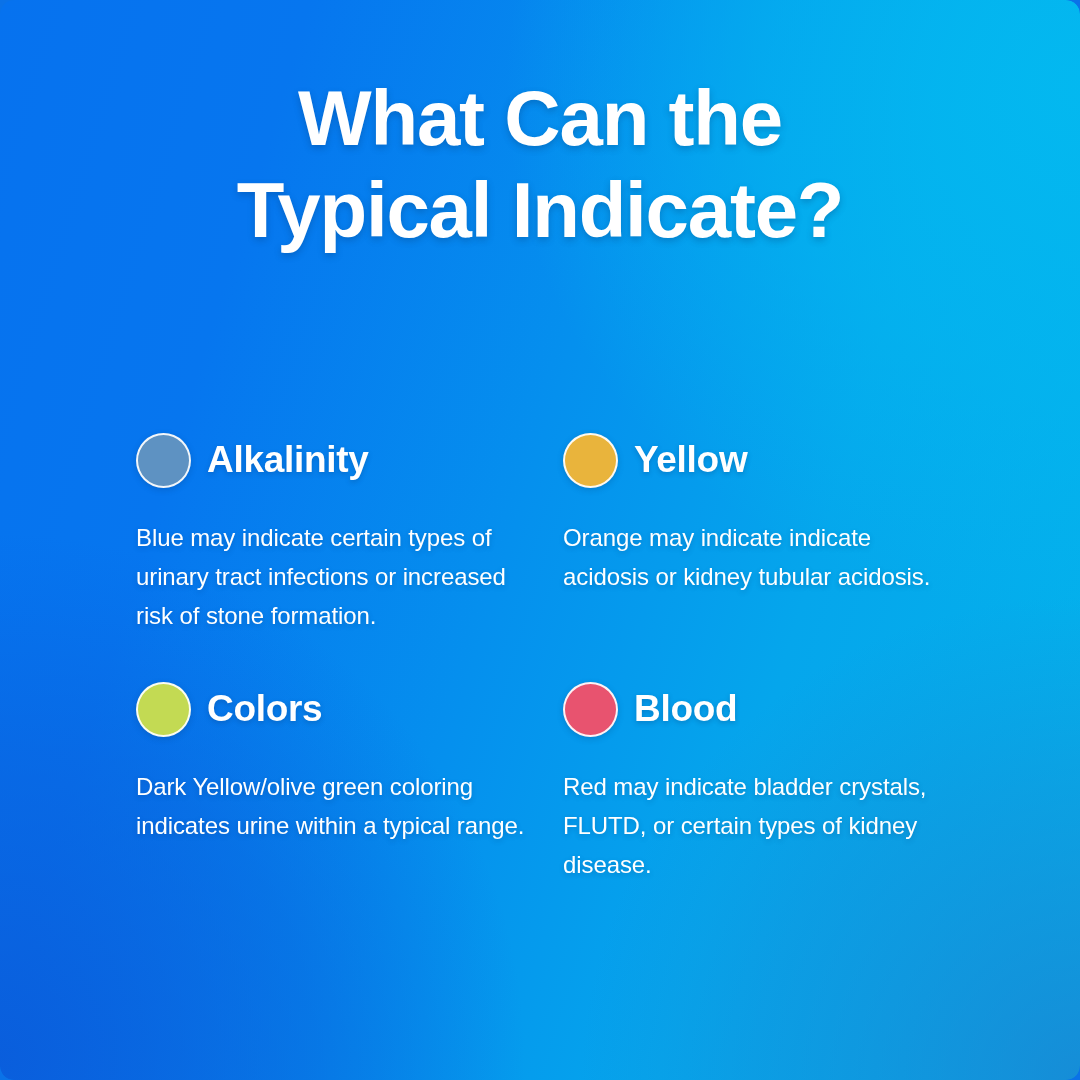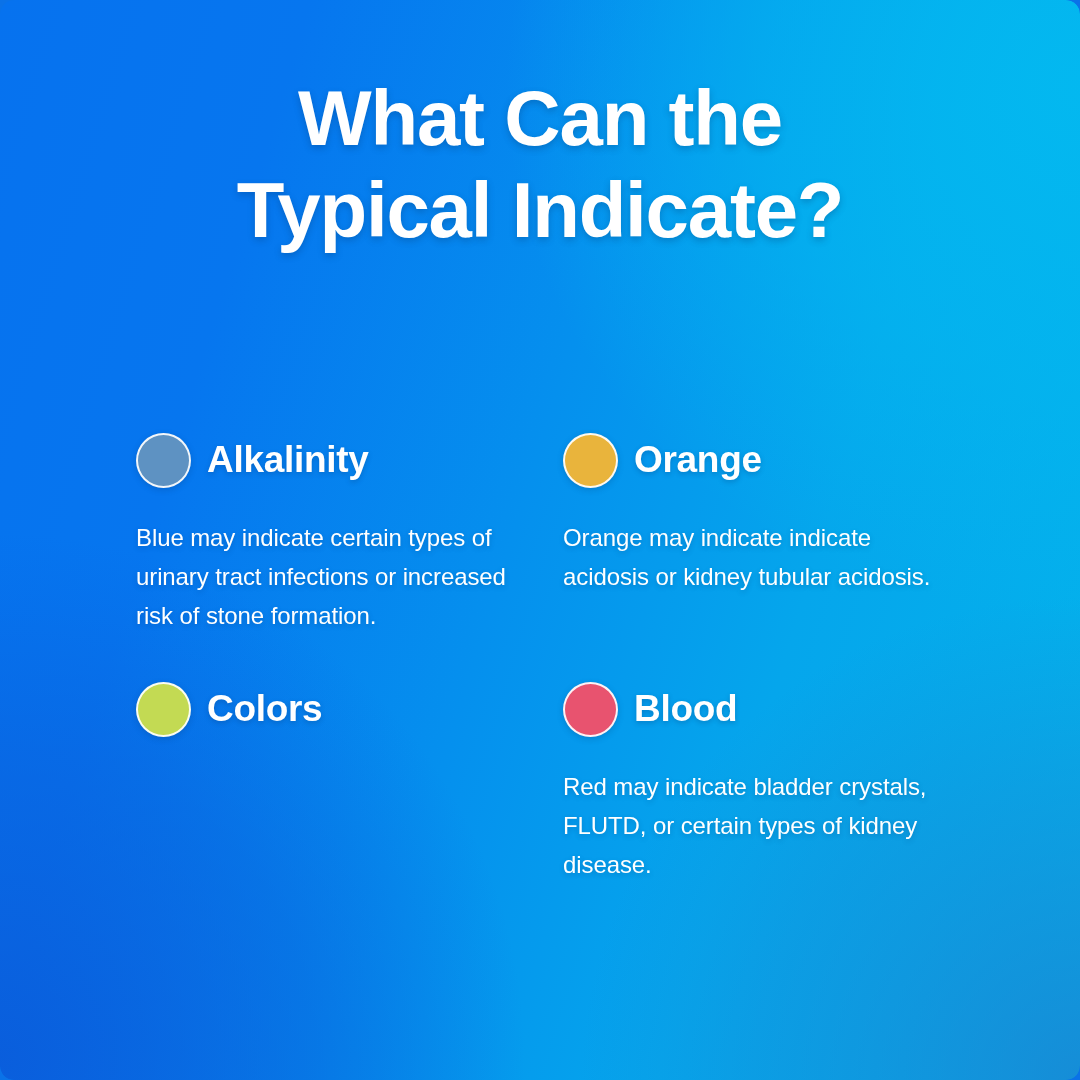--- a/index.html
+++ b/index.html
@@ -128,30 +128,31 @@
       <div class="card-head">
         <span class="swatch" style="background-color: rgb(94, 146, 194);"></span>
         <span class="card-title">Alkalinity</span>
       </div>
       <p class="card-desc">Blue may indicate certain types of urinary tract infections or increased risk of stone formation.</p>
     </div>
 
     <div class="card">
       <div class="card-head">
         <span class="swatch" style="background-color: rgb(233, 180, 60);"></span>
-        <span class="card-title">Orange</span>
+        <span class="card-title">Yellow</span>
       </div>
       <p class="card-desc">Orange may indicate indicate acidosis or kidney tubular acidosis.</p>
     </div>
 
     <div class="card">
       <div class="card-head">
         <span class="swatch" style="background-color: rgb(195, 218, 83);"></span>
         <span class="card-title">Colors</span>
       </div>
+      <p class="card-desc">Dark Yellow/olive green coloring indicates urine within a typical range.</p>
     </div>
 
     <div class="card">
       <div class="card-head">
         <span class="swatch" style="background-color: rgb(232, 83, 111);"></span>
         <span class="card-title">Blood</span>
       </div>
       <p class="card-desc">Red may indicate bladder crystals, FLUTD, or certain types of kidney disease.</p>
     </div>
 

